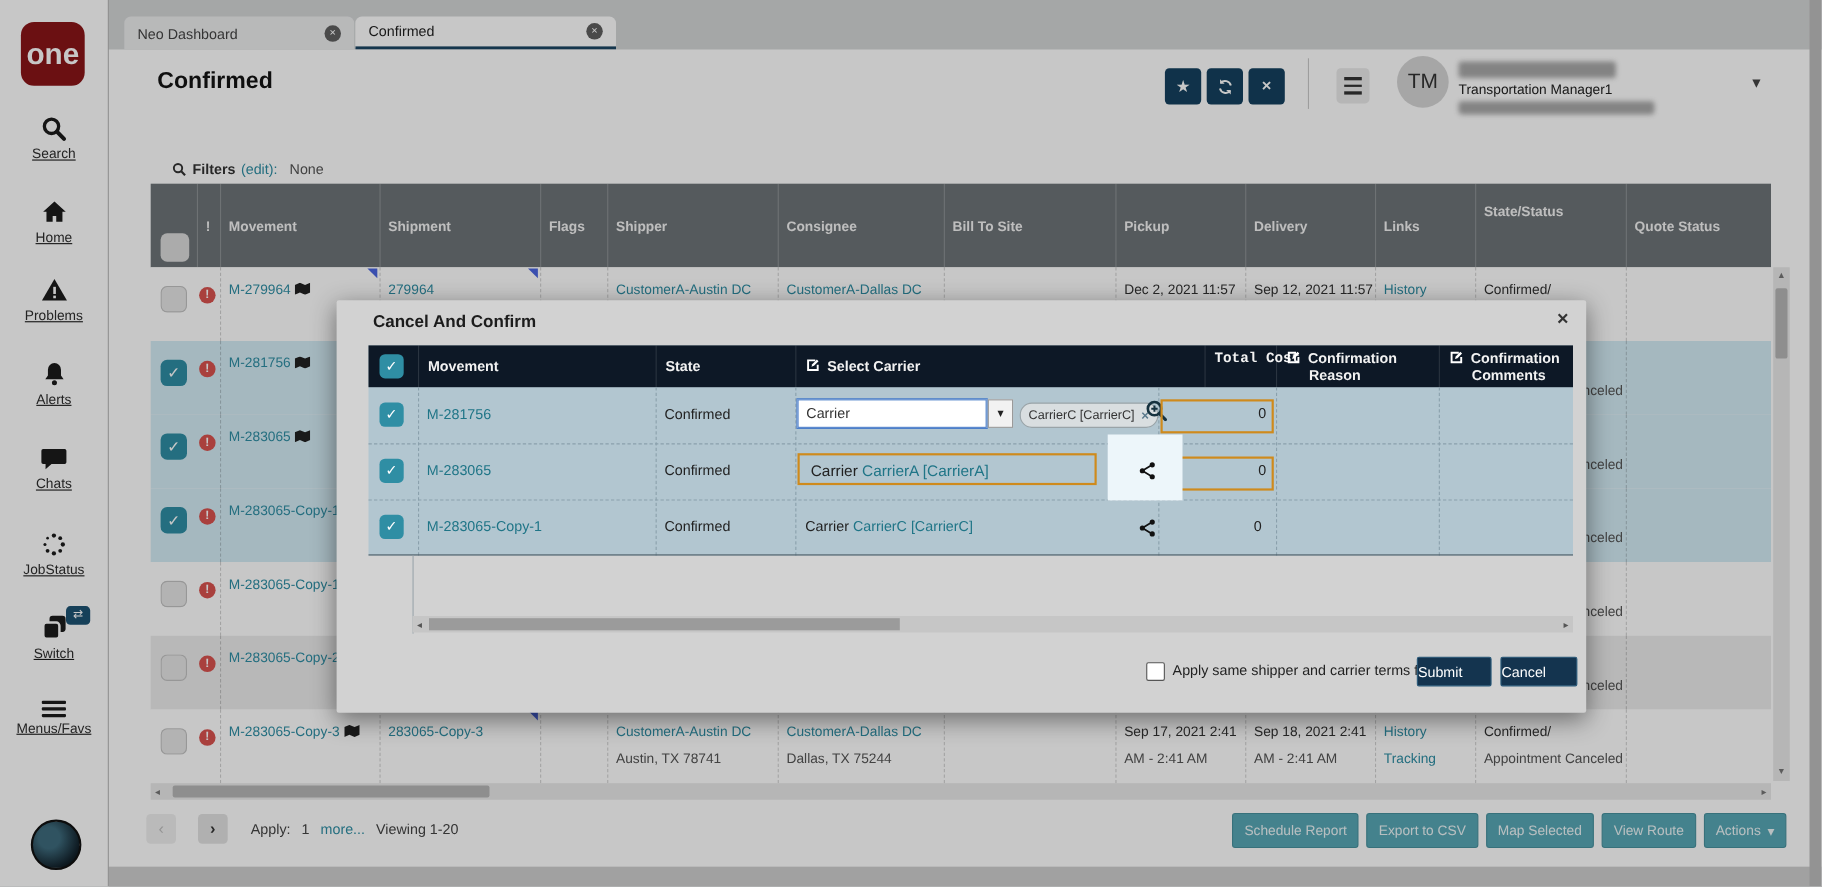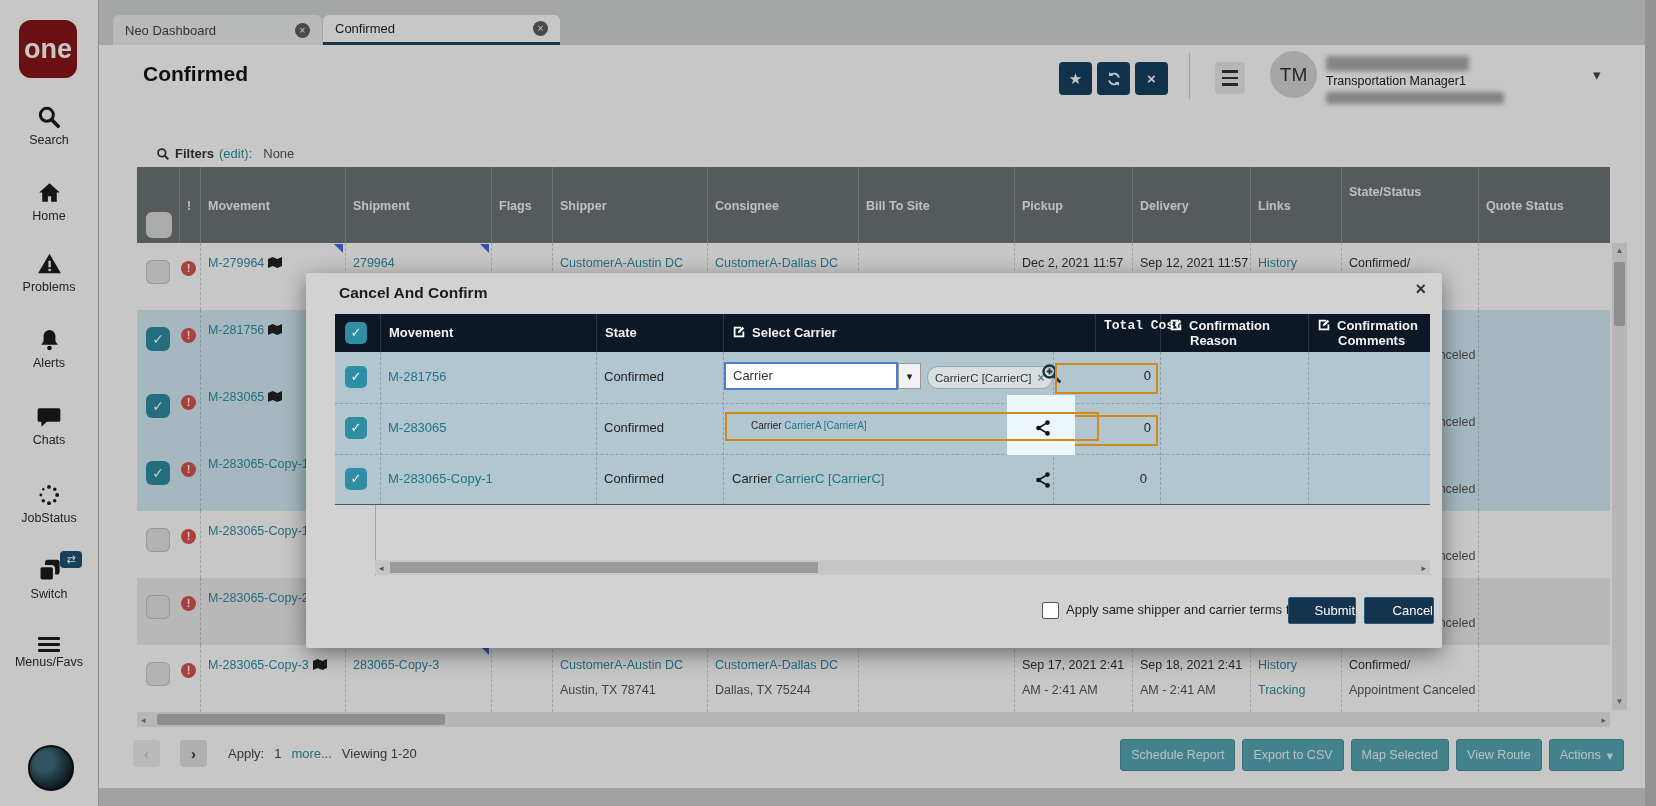--- a/index.html
+++ b/index.html
@@ -2,21 +2,21 @@
 <html><head>
 <meta charset="utf-8">
 <style>
   html,body{margin:0;padding:0;width:1656px;height:806px;overflow:hidden;
     font-family:"Liberation Sans","DejaVu Sans",sans-serif;background:#9e9e9e;}
   #app{position:relative;width:1656px;height:806px;background:#d4d6d7;}
   
   #sidebar{position:absolute;left:0;top:0;width:98px;height:806px;background:#ffffff;border-right:1px solid #b5b5b5;}
   .logo{position:absolute;left:19px;top:20px;width:58px;height:58px;border-radius:12px;background:#8a1518;
         color:#fff;font-size:27px;font-weight:600;display:flex;align-items:center;justify-content:center;letter-spacing:0;}
-  .side-item{position:absolute;left:0;width:98px;text-align:center;color:#1b1b1b;}
+  .side-item{position:absolute;left:0;width:98px;text-align:center;color:#1b1b1b;text-decoration:underline;}
   .side-item .lbl{display:block;font-size:12.5px;color:#2e2e2e;margin-top:3px;}
   .side-item svg{display:block;margin:0 auto;}
   .switch-badge{position:absolute;left:60px;top:-6px;width:22px;height:17px;background:#1d5273;border-radius:4px;
         color:#fff;font-size:11px;line-height:17px;text-align:center;}
   .bars div{width:22px;height:3px;background:#1b1b1b;margin:3px auto;border-radius:1px;}
   .user-avatar-img{position:absolute;left:28px;top:745px;width:42px;height:42px;border-radius:50%;
         background:radial-gradient(circle at 35% 35%, #3e6b7d 0 25%, #14242e 70%, #000 100%);border:2px solid #111;}
   
   #main-bg{position:absolute;left:99px;top:45px;width:1557px;height:743px;background:#ffffff;}
   #bottom-strip{position:absolute;left:99px;top:788px;width:1557px;height:18px;background:#cfcfcf;}
@@ -116,33 +116,33 @@
   .sel-input{position:absolute;left:390px;top:11px;width:172px;height:26px;background:#fff;border:1px solid #4d7fc9;
       box-shadow:0 0 0 1px #4d7fc9;box-sizing:border-box;font-size:13px;color:#333;padding:4px 0 0 7px;}
   .sel-caret{position:absolute;left:563px;top:11px;width:23px;height:26px;background:#f2f2f2;border:1px solid #9a9a9a;
       box-sizing:border-box;text-align:center;line-height:24px;font-size:11px;color:#222;}
   .chip{position:absolute;left:592px;top:14px;height:21px;background:#d9dee0;border:1px solid #9aa4a8;border-radius:11px;
       font-size:11.5px;color:#333;display:flex;align-items:center;padding:0 7px;gap:6px;}
   .chip .x{color:#5b7a8c;font-weight:bold;font-size:12px;}
   .zoomic{position:absolute;left:706px;top:11px;}
   .cost-in{position:absolute;left:720px;top:11px;width:94px;height:24px;border:2px solid #cf8a1c;font-size:13px;
       color:#222;text-align:right;padding:3px 5px 0 0;box-sizing:content-box;}
-  .carrier-box{position:absolute;left:390px;top:9px;width:374px;height:29px;border:2px solid #cf8a1c;
-      font-size:10px;color:#222;padding:6px 0 0 24px;box-sizing:border-box;z-index:2;}
+  .carrier-box{position:absolute;left:390px;top:9px;width:272px;height:29px;border:2px solid #cf8a1c;
+      font-size:14px;color:#222;padding:6px 0 0 10px;box-sizing:border-box;z-index:2;}
   .carrier-box a{color:#1f7587;text-decoration:none;}
   .cost-plain{position:absolute;left:720px;top:17px;width:92px;text-align:right;font-size:13px;color:#222;}
   #m-vline{position:absolute;left:69px;top:232px;height:71px;width:0;border-left:1px solid #9aa5ab;}
   #m-hsb{position:absolute;left:69px;top:287px;width:1055px;height:15px;background:#c6c6c6;font-size:9px;color:#555;}
   #m-hsb .thumb{position:absolute;left:15px;top:2px;width:428px;height:11px;background:#9b9b9b;}
   .sbarrow{position:absolute;top:3px;}
   #m-foot{position:absolute;left:0;top:324px;width:1136px;height:27px;}
   #m-apply-cb{position:absolute;left:736px;top:5px;width:15px;height:15px;background:#fff;border:1.5px solid #555;border-radius:2px;}
   #m-apply-lbl{position:absolute;left:760px;top:5px;font-size:13px;color:#222;}
   .navybtn{position:absolute;top:0;height:27px;background:#14344f;border:1px solid #2a5a7a;border-radius:2px;
-      color:#fff;font-size:13px;text-align:right;line-height:26px;box-sizing:border-box;}
+      color:#fff;font-size:13px;text-align:left;line-height:26px;box-sizing:border-box;}
   #m-submit{left:982px;width:68px;}
   #m-cancel{left:1058px;width:70px;}
   .mc-mov{left:45px;width:216px;}
   .mc-state{left:261px;width:127px;}
   .mc-car{left:388px;width:330px;}
   .mc-tot{left:760px;width:107px;padding-top:4px;font-family:Liberation Mono, monospace;}
   .mc-rea{left:825px;width:148px;padding-top:4px;}
   .mc-com{left:973px;width:122px;padding-top:4px;}
   .editic{vertical-align:-2px;margin-right:6px;}
 </style>

